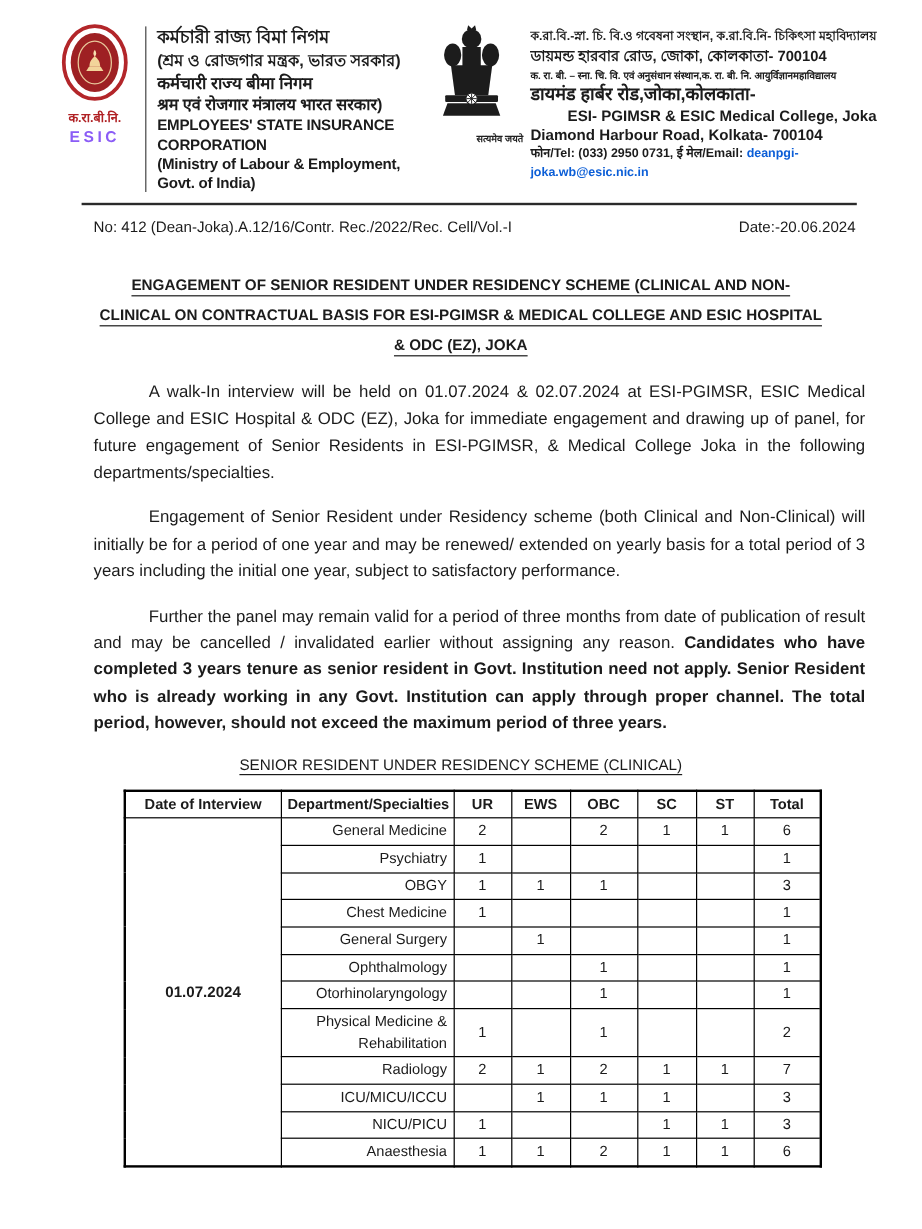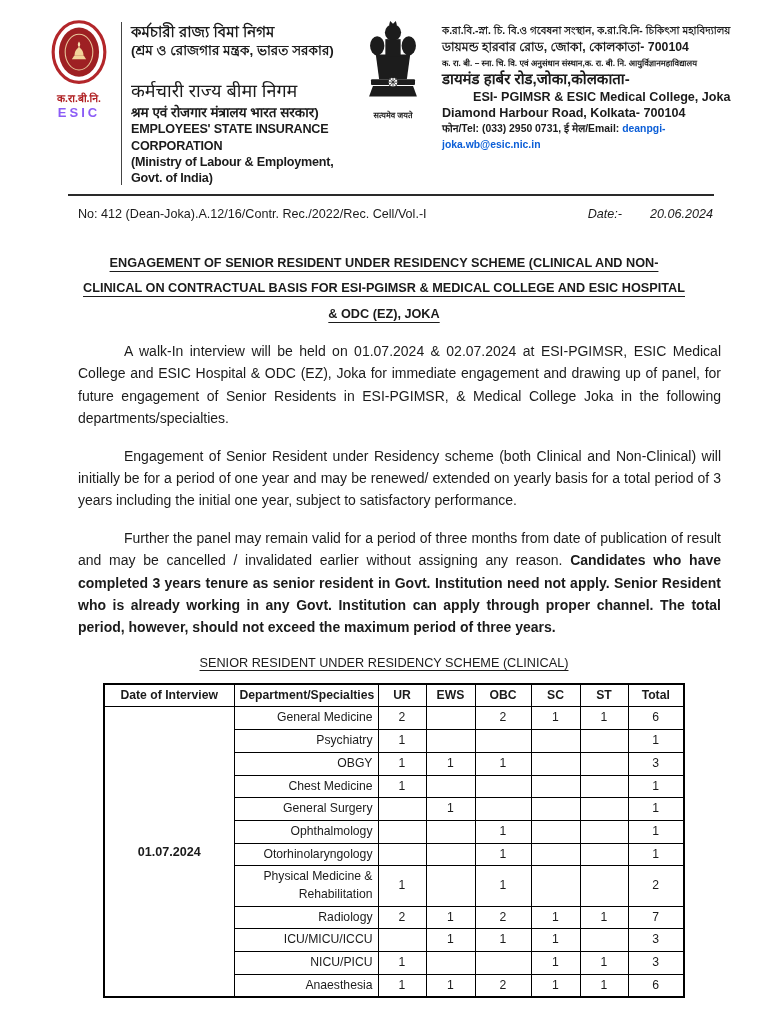--- a/index.html
+++ b/index.html
@@ -9,42 +9,42 @@
 
   
   .header { display:flex; align-items:flex-start; padding:20px 24px 0 46px; }
   .logo-block { width:66px; text-align:center; flex:0 0 auto; }
   .logo-abbr-hi { font-size:10.5px; font-weight:bold; color:#b02124; line-height:1.2; margin-top:2px; }
   .logo-abbr-en { font-size:13px; font-weight:bold; color:#8b5cf6; letter-spacing:3px; line-height:1.2; }
   .v-sep { width:1px; background:#444; align-self:stretch; margin:2px 9px 2px 9px; flex:0 0 auto; }
   .head-left { flex:1 1 auto; padding-top:2px; }
   .hl-bn1 { font-size:15px; font-weight:bold; line-height:1.35; }
   .hl-bn2 { font-size:13.5px; font-weight:bold; line-height:1.35; }
-  .hl-hi1 { font-size:18px; font-weight:normal; line-height:1.3;margin-top:20px; }
+  .hl-hi1 { font-size:14px; font-weight:bold; line-height:1.3; }
   .hl-hi2 { font-size:13.5px; font-weight:bold; line-height:1.3; }
   .hl-en1 { font-size:12.6px; font-weight:bold; line-height:1.3; letter-spacing:-0.2px; }
   .hl-en2 { font-size:12.6px; font-weight:bold; line-height:1.3; letter-spacing:-0.2px; }
-  .emblem-block { width:86px; flex:0 0 auto; text-align:center; margin:0 6px 0 0; }
+  .emblem-block { width:86px; flex:0 0 auto; text-align:right; margin:0 6px 0 0; }
   .emblem-block svg { display:block; margin:0 auto; }
   .emblem-caption { font-size:8px; font-weight:bold; color:#222; margin-top:1px; }
   .head-right { width:302px; flex:0 0 auto; padding-top:4px; }
   .hr-bn1 { font-size:10.3px; font-weight:bold; line-height:1.45; }
   .hr-bn2 { font-size:12.3px; font-weight:bold; line-height:1.45; }
   .hr-hi1 { font-size:8.3px; font-weight:600; line-height:1.6; }
   .hr-hi2 { font-size:15px; font-weight:bold; line-height:1.25; }
   .hr-en1 { font-size:12.6px; font-weight:bold; line-height:1.3;padding-left:31px; }
   .hr-en2 { font-size:12.6px; font-weight:bold; line-height:1.3; }
   .hr-phone { font-size:10.4px; font-weight:bold; line-height:1.5; }
   .email-link { color:#0b5ed7; text-decoration:none; }
 
   .rule { height:2px; background:#2a2a2a; margin:7px 54px 0 68px; }
 
   
   .ref-line { display:flex; justify-content:space-between; margin:11px 55px 0 78px; font-size:12.6px; }
-  .ref-date { display:flex; gap:28px;font-style:italic; }
+  .ref-date { display:flex; gap:0; }
 
   
   .title-wrap { text-align:center; margin-top:29px; }
   .doc-title { display:inline-block; font-size:19px; font-weight:bold; letter-spacing:0.2px;
                border-bottom:2.5px solid #000; padding:0 3px 1px 3px; }
   .subject { width:604px; margin:30px auto 0 auto; text-align:center; font-size:12.7px; font-weight:bold;
              line-height:2.0; text-decoration:underline; text-underline-offset:4px; }
 
   
   .para { margin:13px 47px 0 78px; font-size:14px; line-height:1.6; text-align:justify; text-indent:46px; }

